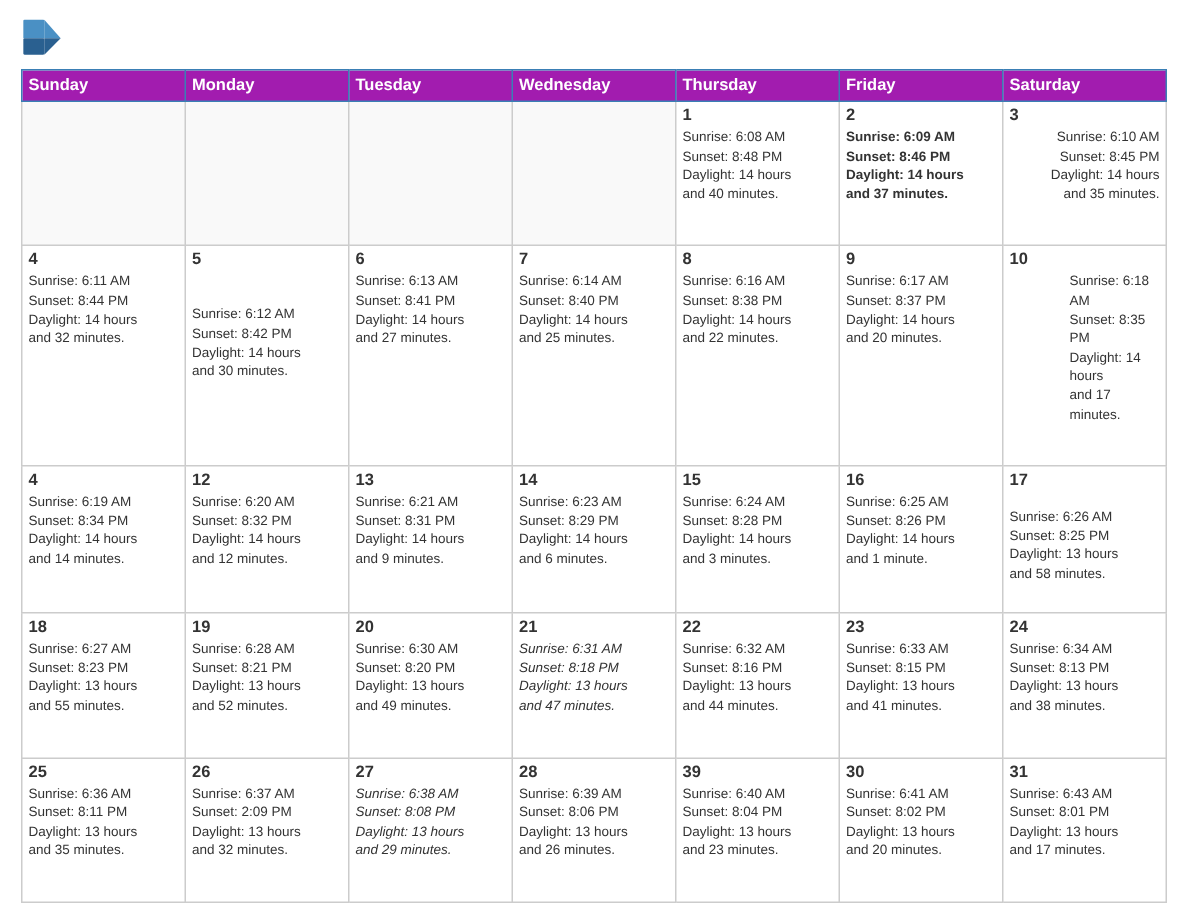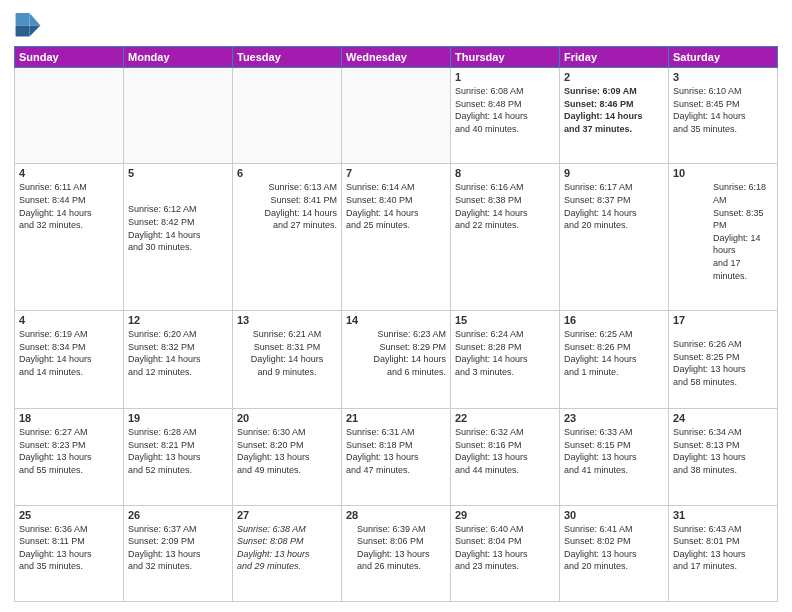--- a/index.html
+++ b/index.html
@@ -147,21 +147,21 @@
           </td>
           <td>
             <span class="day-number">2</span>
             <div class="day-info" style="white-space: pre-line; font-weight: bold;">Sunrise: 6:09 AM
 Sunset: 8:46 PM
 Daylight: 14 hours
 and 37 minutes.</div>
           </td>
           <td>
             <span class="day-number">3</span>
-            <div class="day-info" style="white-space: pre-line;">Sunrise: 6:10 AM
+            <div class="day-info" style="white-space: pre-line; text-align: right;">Sunrise: 6:10 AM
 Sunset: 8:45 PM
 Daylight: 14 hours
 and 35 minutes.</div>
           </td>
         </tr>
         <tr>
           <td>
             <span class="day-number">4</span>
             <div class="day-info" style="white-space: pre-line;">Sunrise: 6:11 AM
 Sunset: 8:44 PM
@@ -170,21 +170,21 @@
           </td>
           <td>
             <span class="day-number">5</span>
             <div class="day-info" style="white-space: pre-line; margin-top: 24px;">Sunrise: 6:12 AM
 Sunset: 8:42 PM
 Daylight: 14 hours
 and 30 minutes.</div>
           </td>
           <td>
             <span class="day-number">6</span>
-            <div class="day-info" style="white-space: pre-line; text-align: right;">Sunrise: 6:13 AM
+            <div class="day-info" style="white-space: pre-line;">Sunrise: 6:13 AM
 Sunset: 8:41 PM
 Daylight: 14 hours
 and 27 minutes.</div>
           </td>
           <td>
             <span class="day-number">7</span>
             <div class="day-info" style="white-space: pre-line;">Sunrise: 6:14 AM
 Sunset: 8:40 PM
 Daylight: 14 hours
 and 25 minutes.</div>
@@ -221,28 +221,28 @@
           </td>
           <td>
             <span class="day-number">12</span>
             <div class="day-info" style="white-space: pre-line;">Sunrise: 6:20 AM
 Sunset: 8:32 PM
 Daylight: 14 hours
 and 12 minutes.</div>
           </td>
           <td>
             <span class="day-number">13</span>
-            <div class="day-info" style="white-space: pre-line; text-align: center;">Sunrise: 6:21 AM
+            <div class="day-info" style="white-space: pre-line;">Sunrise: 6:21 AM
 Sunset: 8:31 PM
 Daylight: 14 hours
 and 9 minutes.</div>
           </td>
           <td>
             <span class="day-number">14</span>
-            <div class="day-info" style="white-space: pre-line; text-align: right;">Sunrise: 6:23 AM
+            <div class="day-info" style="white-space: pre-line;">Sunrise: 6:23 AM
 Sunset: 8:29 PM
 Daylight: 14 hours
 and 6 minutes.</div>
           </td>
           <td>
             <span class="day-number">15</span>
             <div class="day-info" style="white-space: pre-line;">Sunrise: 6:24 AM
 Sunset: 8:28 PM
 Daylight: 14 hours
 and 3 minutes.</div>
@@ -279,21 +279,21 @@
           </td>
           <td>
             <span class="day-number">20</span>
             <div class="day-info" style="white-space: pre-line;">Sunrise: 6:30 AM
 Sunset: 8:20 PM
 Daylight: 13 hours
 and 49 minutes.</div>
           </td>
           <td>
             <span class="day-number">21</span>
-            <div class="day-info" style="white-space: pre-line;">Sunrise: 6:31 AM
+            <div class="day-info" style="white-space: pre-line; font-style: italic;">Sunrise: 6:31 AM
 Sunset: 8:18 PM
 Daylight: 13 hours
 and 47 minutes.</div>
           </td>
           <td>
             <span class="day-number">22</span>
             <div class="day-info" style="white-space: pre-line;">Sunrise: 6:32 AM
 Sunset: 8:16 PM
 Daylight: 13 hours
 and 44 minutes.</div>
@@ -330,27 +330,27 @@
           </td>
           <td>
             <span class="day-number">27</span>
             <div class="day-info" style="white-space: pre-line; font-style: italic;">Sunrise: 6:38 AM
 Sunset: 8:08 PM
 Daylight: 13 hours
 and 29 minutes.</div>
           </td>
           <td>
             <span class="day-number">28</span>
-            <div class="day-info" style="white-space: pre-line; margin-left: 11px;">Sunrise: 6:39 AM
+            <div class="day-info" style="white-space: pre-line;">Sunrise: 6:39 AM
 Sunset: 8:06 PM
 Daylight: 13 hours
 and 26 minutes.</div>
           </td>
           <td>
-            <span class="day-number">29</span>
+            <span class="day-number">39</span>
             <div class="day-info" style="white-space: pre-line;">Sunrise: 6:40 AM
 Sunset: 8:04 PM
 Daylight: 13 hours
 and 23 minutes.</div>
           </td>
           <td>
             <span class="day-number">30</span>
             <div class="day-info" style="white-space: pre-line;">Sunrise: 6:41 AM
 Sunset: 8:02 PM
 Daylight: 13 hours

